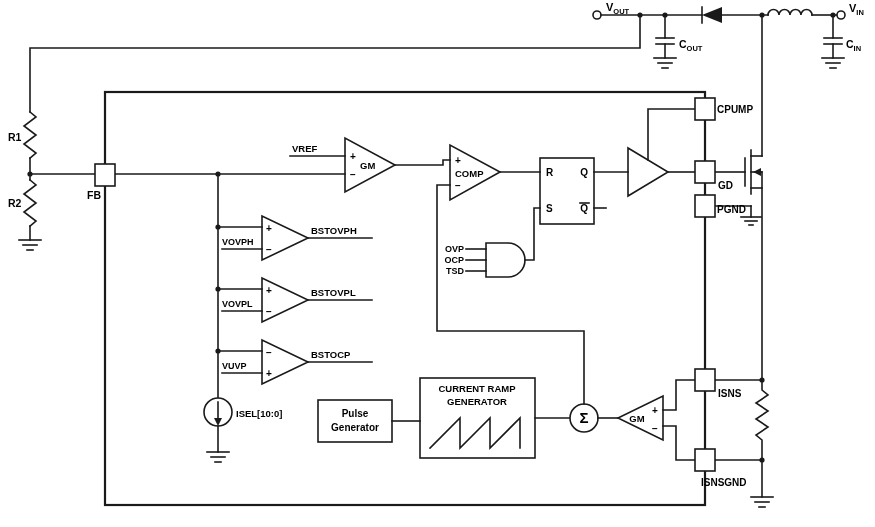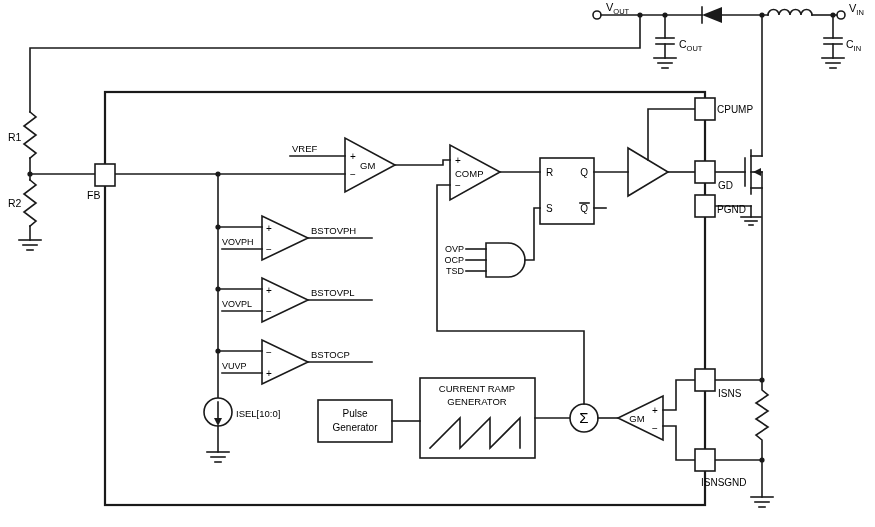--- a/index.html
+++ b/index.html
@@ -1,16 +1,16 @@
 <!DOCTYPE html>
 <html><head>
 <meta charset="utf-8">
 <style>
   html,body{margin:0;padding:0;background:#ffffff;}
-  .canvas{position:relative;width:875px;height:527px;background:#fff;overflow:hidden;}
+  .canvas{position:relative;width:875px;height:527px;background:#fff;overflow:hidden;font-weight:bold;}
   svg{position:absolute;left:0;top:0;}
   svg line, svg polyline, svg path, svg rect, svg circle, svg polygon{
     stroke:#1a1a1a; stroke-width:1.6; fill:none; stroke-linecap:square;
   }
   svg .fill{fill:#1a1a1a; stroke:none;}
   svg .dot{fill:#1a1a1a; stroke:none;}
   svg .pinbox{fill:#ffffff; stroke:#1a1a1a; stroke-width:1.6;}
   svg .white{fill:#ffffff;}
   svg .icbox{stroke-width:2.2;}
   svg text{stroke:none; fill:#000; font-family:"Liberation Sans","DejaVu Sans",sans-serif; font-size:10.5px;}

